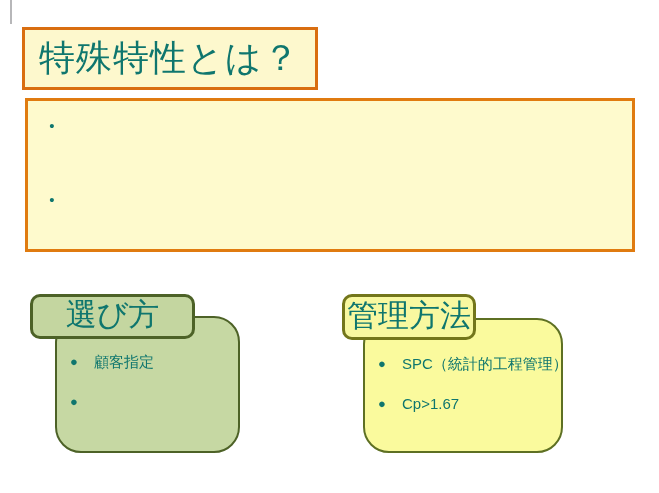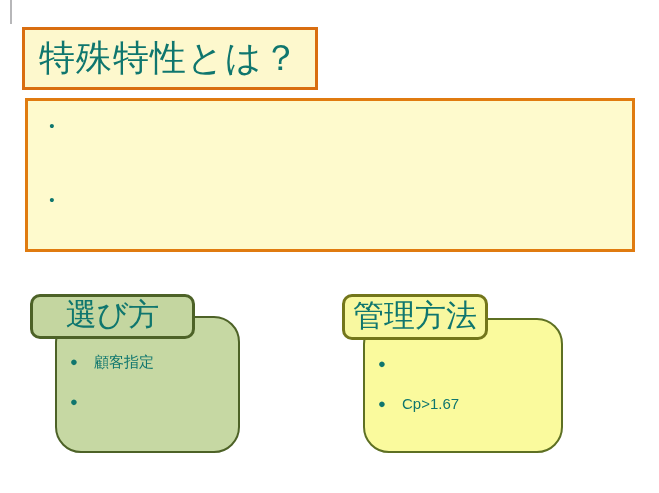--- a/index.html
+++ b/index.html
@@ -94,21 +94,21 @@
     white-space: nowrap;
   }
   .panel-tab.green {
     left: 30px; top: 294px;
     width: 165px; height: 45px;
     background: #c4d6a0;
     border: 3px solid #4d6227;
   }
   .panel-tab.yellow {
     left: 342px; top: 294px;
-    width: 146px; height: 46px;
+    width: 134px; height: 46px;
     background: #f8f8a0;
     border: 3px solid #73761b;
   }
   .panel-item {
     display: flex;
     align-items: center;
     padding-left: 13px;
     font-size: 15px;
     line-height: 20px;
     white-space: nowrap;
@@ -156,20 +156,21 @@
       <span class="panel-bullet">●</span>
     </div>
   </div>
   <div class="panel-tab green">
     <span>選び方</span>
   </div>
 
   <div class="panel-body yellow">
     <div class="panel-item one">
       <span class="panel-bullet">●</span>
+      <span>SPC（統計的工程管理）</span>
     </div>
     <div class="panel-item two">
       <span class="panel-bullet">●</span>
       <span><span class="wavy">Cp</span><span>&gt;1.67</span></span>
     </div>
   </div>
   <div class="panel-tab yellow">
     <span>管理方法</span>
   </div>
 

